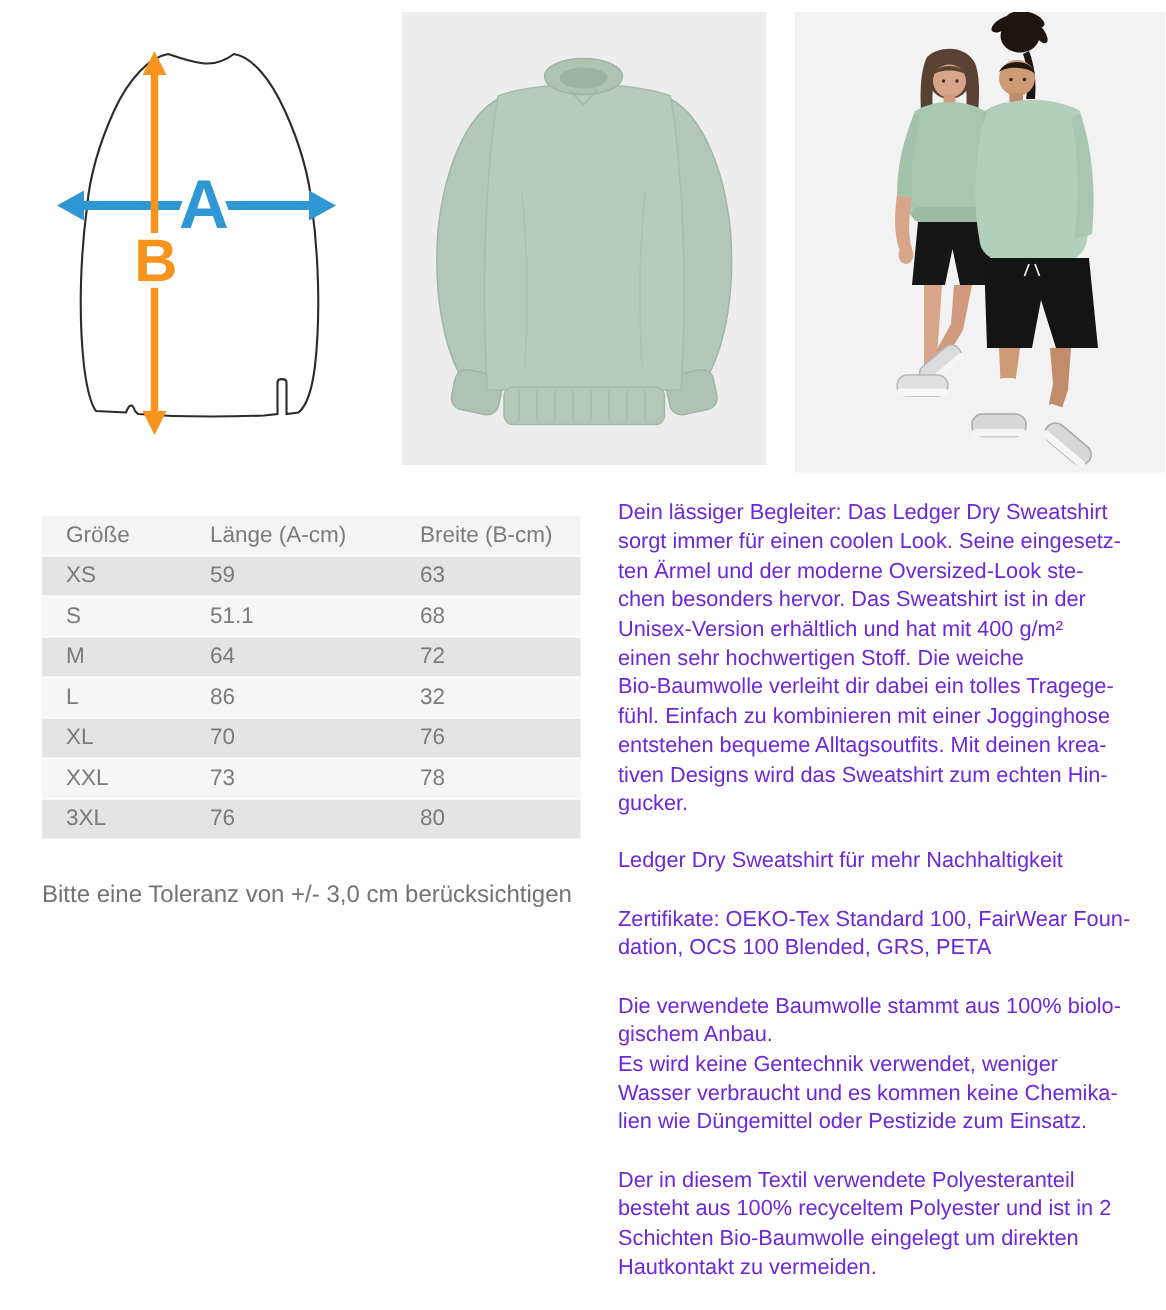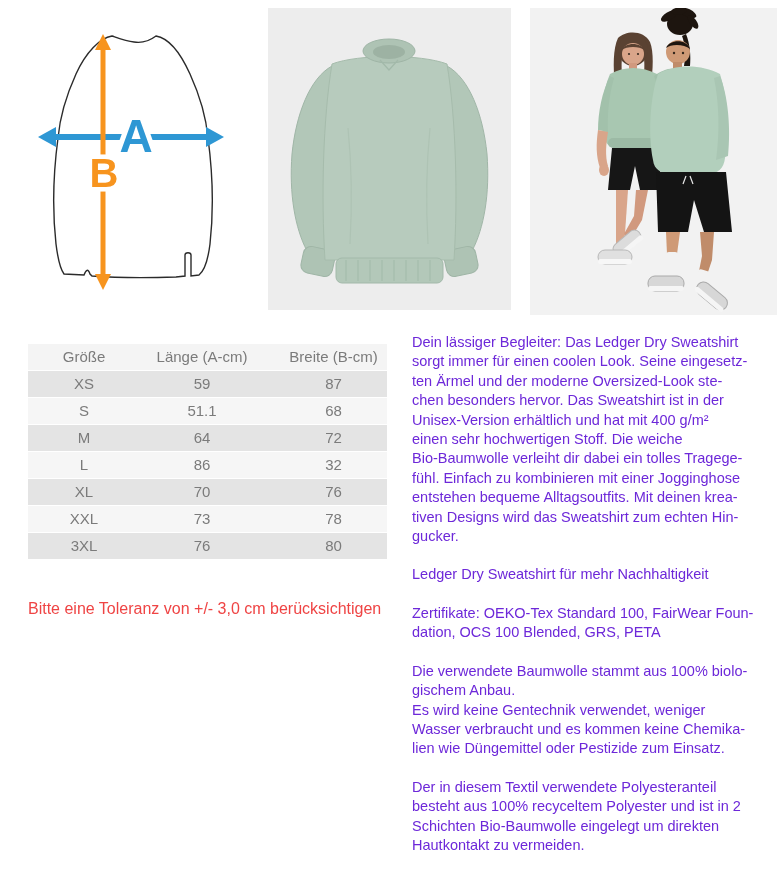--- a/index.html
+++ b/index.html
@@ -13,32 +13,32 @@
   .img-product { left:268px; top:8px;  width:243px; height:302px; background:#ededed; }
   .img-models  { left:530px; top:8px;  width:247px; height:307px; background:#f2f2f2; }
   .img svg { display:block; width:100%; height:100%; }
 
   
   .size-table {
     position:absolute; left:28px; top:344px; width:359px;
     border-collapse:collapse; font-size:15px; color:#7b7b7b;
   }
   .size-table th, .size-table td {
-    font-weight:400; text-align:center; padding:0 0 0 16px;
+    font-weight:400; text-align:left; padding:0 0 0 16px;
     height:26px; line-height:26px; border-bottom:1px solid #ffffff;
   }
   .size-table col.c1 { width:96px; }
   .size-table col.c2 { width:140px; }
   .size-table thead th { background:#f4f4f4; }
   .size-table tbody tr:nth-child(odd)  td { background:#e4e4e4; }
   .size-table tbody tr:nth-child(even) td { background:#f6f6f6; }
 
   .tolerance-note {
-    position:absolute; left:28px; top:600px; margin:0;
-    font-size:16px; color:#ef4444;
+    position:absolute; left:28px; top:588px; margin:0;
+    font-size:16px; color:#737373;
   }
 
   
   .description {
     position:absolute; left:412px; top:333px; width:365px;
     font-size:14.5px; line-height:19.4px; color:#6d28d9;
   }
   .description p { margin:0 0 19px 0; white-space:pre-line; }
 </style>
 </head>
@@ -222,21 +222,21 @@
       <tr>
         <th>Größe</th>
         <th>Länge (A-cm)</th>
         <th>Breite (B-cm)</th>
       </tr>
     </thead>
     <tbody>
       <tr>
         <td>XS</td>
         <td>59</td>
-        <td>87</td>
+        <td>63</td>
       </tr>
       <tr>
         <td>S</td>
         <td>51.1</td>
         <td>68</td>
       </tr>
       <tr>
         <td>M</td>
         <td>64</td>
         <td>72</td>

